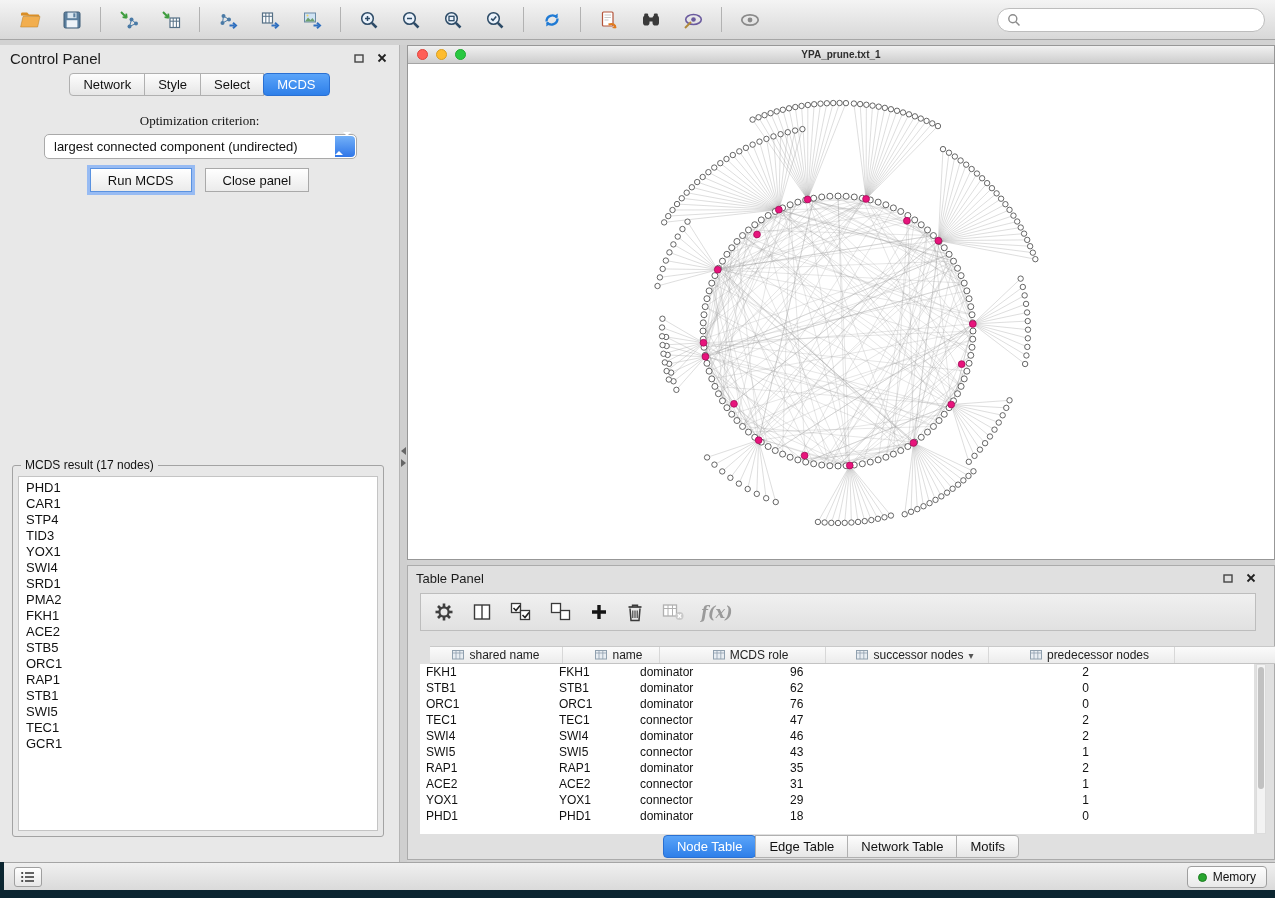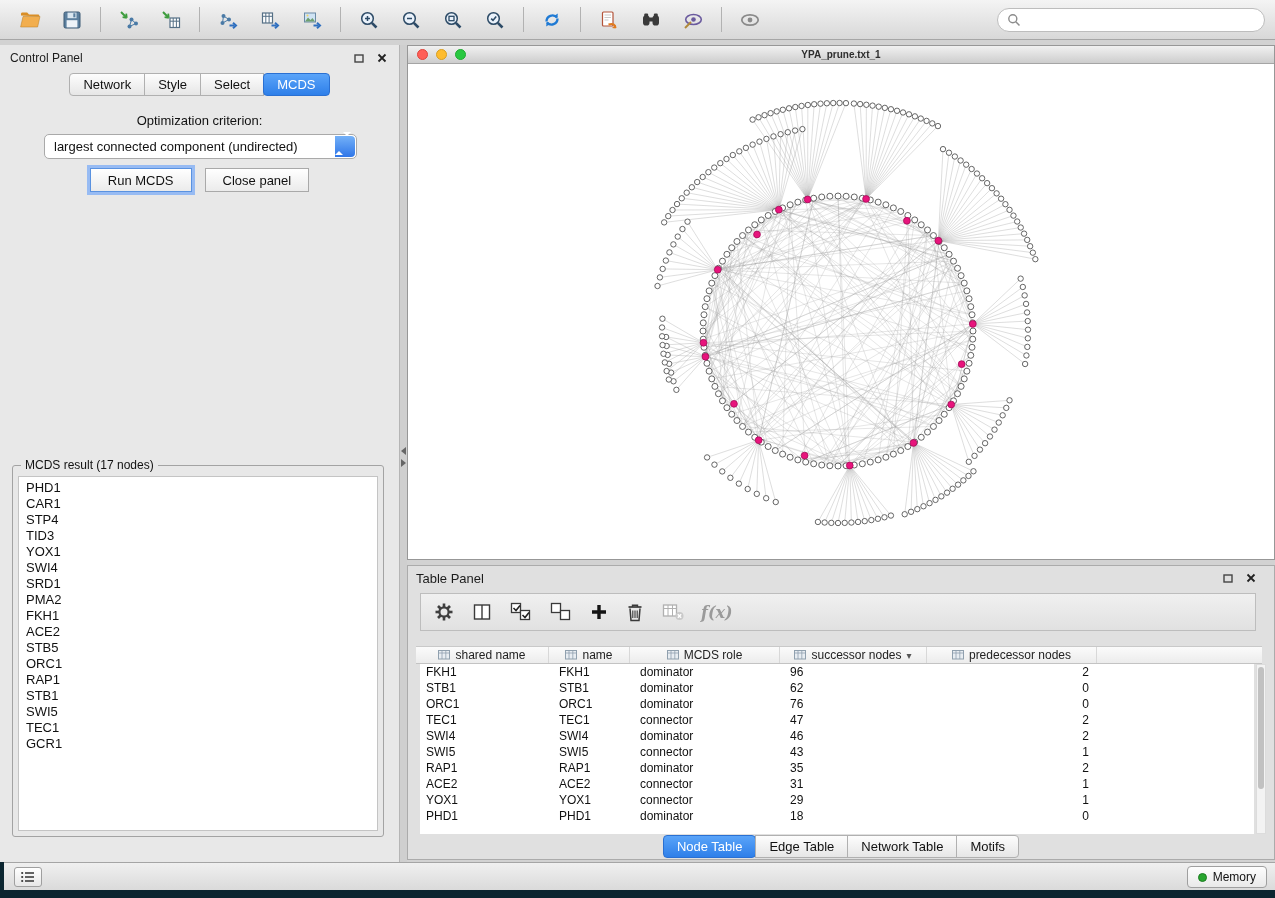--- a/index.html
+++ b/index.html
@@ -20,34 +20,34 @@
                padding:0 9px; gap:6px; }
   .searchbox input { border:none; outline:none; flex:1; font-size:12px; background:transparent;
                      font-family:"Liberation Sans",sans-serif; }
 
   .main-bg { position:absolute; left:0; top:40px; width:1275px; height:822px; background:#d2d2d2; }
 
   
   .control-panel { position:absolute; left:0; top:45px; width:400px; height:817px;
                    background:#e8e8e8; border-right:1px solid #b5b5b5; }
   .panel-title-row { position:absolute; top:2px; left:0; right:0; height:22px; display:flex;
-                     align-items:center; padding:0 10px; font-size:12px; color:#1c1c1c; }
+                     align-items:center; padding:0 10px; font-size:15px; color:#1c1c1c; }
   .ph-icons { margin-left:auto; display:flex; gap:9px; align-items:center; }
   .ph-btn { background:none; border:none; width:14px; height:14px; display:flex;
             align-items:center; justify-content:center; padding:0; }
 
   .tabs-row { position:absolute; top:28px; left:0; right:0; display:flex; justify-content:center; }
   .tab { font-size:13px; line-height:21px; padding:0 13px; color:#111;
          background:linear-gradient(#fdfdfd,#e6e6e6); border:1px solid #b0b0b0; margin-left:-1px; }
   .tab.first { border-radius:4px 0 0 4px; margin-left:0; }
   .tab.last  { border-radius:0 4px 4px 0; }
   .tab.active { background:linear-gradient(#5aa4f9,#2e7fe9); color:#fff; border-color:#2a70d2;
                 border-radius:4px; }
 
-  .opt-label { position:absolute; top:68px; left:0; right:0; text-align:center; font-size:13px; color:#111; }
+  .opt-label { position:absolute; top:68px; left:0; right:0; text-align:center; font-size:13px; color:#111;font-family:Liberation Serif, serif; }
 
   .dropdown { position:absolute; top:89px; left:44px; width:313px; height:25px; background:#fff;
               border:1px solid #a9a9a9; border-radius:5px; display:flex; align-items:center;
               padding-left:9px; font-size:13px; color:#111; }
   .dd-stepper { position:absolute; right:1px; top:1px; bottom:1px; width:20px;
                 background:linear-gradient(#74b1f8,#2f76e8); border-radius:0 4px 4px 0; }
   .dd-up { width:0; height:0; border-left:4px solid transparent; border-right:4px solid transparent;
            border-bottom:4.5px solid #fff; margin:4px auto 2px; }
   .dd-down { width:0; height:0; border-left:4px solid transparent; border-right:4px solid transparent;
              border-top:4.5px solid #fff; margin:2px auto; }
@@ -89,23 +89,23 @@
   .table-panel { position:absolute; left:407px; top:565px; width:868px; height:295px;
                  background:#e0e0e0; border:1px solid #ababab; }
   .tp-title-row { position:absolute; top:2px; left:0; right:8px; height:20px; display:flex;
                   align-items:center; padding:0 8px; font-size:13px; color:#1c1c1c; }
   .tp-toolbar { position:absolute; top:27px; left:12px; width:836px; height:38px;
                 background:linear-gradient(#f0f0f0,#e1e1e1); border:1px solid #bdbdbd;
                 display:flex; align-items:center; gap:16px; padding:0 12px; }
   .tp-toolbar .tbtn { width:auto; height:30px; }
   .fx { font-family:"DejaVu Serif", serif; font-style:italic; font-size:16px; color:#9a9a9a; }
 
-  .thead { position:absolute; top:80px; left:8px; width:846px; height:18px; display:flex;
+  .thead { position:absolute; top:80px; left:22px; width:846px; height:18px; display:flex;
            background:linear-gradient(#fbfbfb,#ececec); border-top:1px solid #c9c9c9;
-           border-bottom:1px solid #c3c3c3; }
+           border-bottom:1px solid #c3c3c3;gap:16px; }
   .hcell { display:flex; align-items:center; justify-content:center; gap:5px; font-size:12px;
            color:#222; border-right:1px solid #d8d8d8; overflow:hidden; }
   .hfill { flex:1; border-right:none; }
   .chev { font-size:10px; color:#555; }
   .c0 { width:133px; } .c1 { width:81px; } .c2 { width:150px; }
   .c3 { width:147px; } .c4 { width:170px; }
 
   .tbody { position:absolute; top:98px; left:12px; width:834px; height:170px; background:#fff; overflow:hidden; }
   .trow { display:flex; height:16px; align-items:center; }
   .tcell { font-size:12px; color:#111; padding:0 6px; overflow:hidden; white-space:nowrap; }

